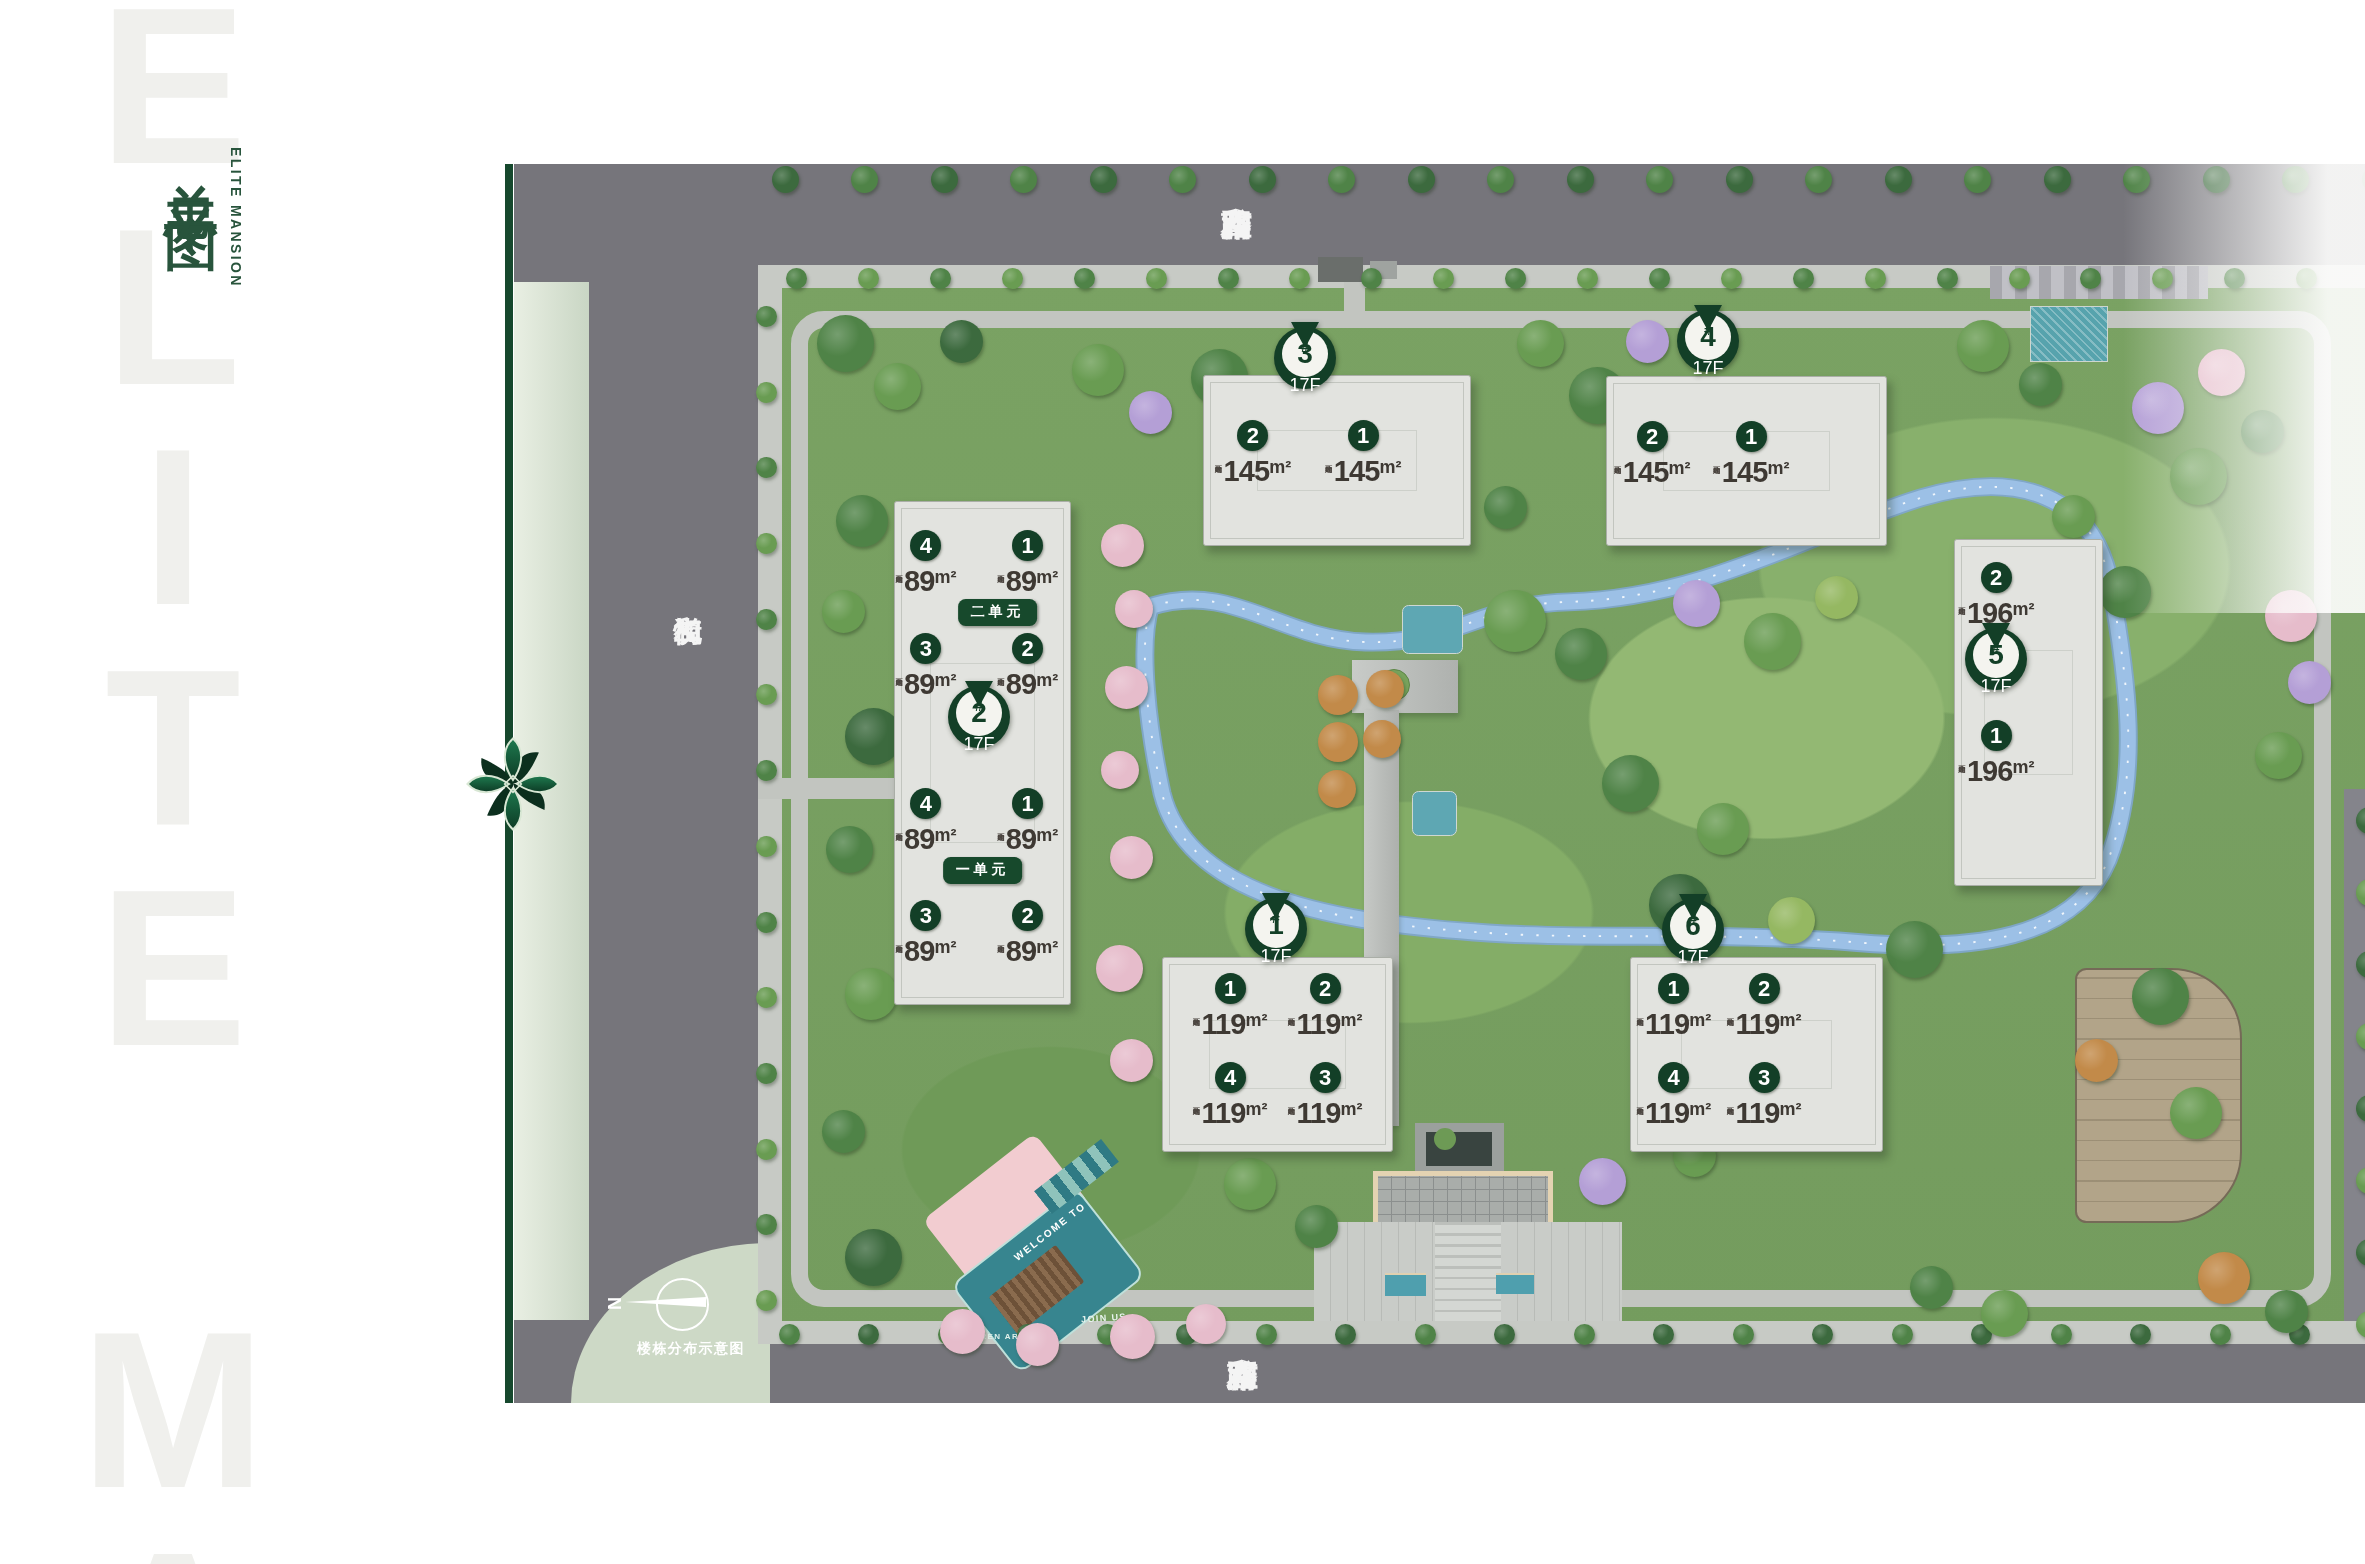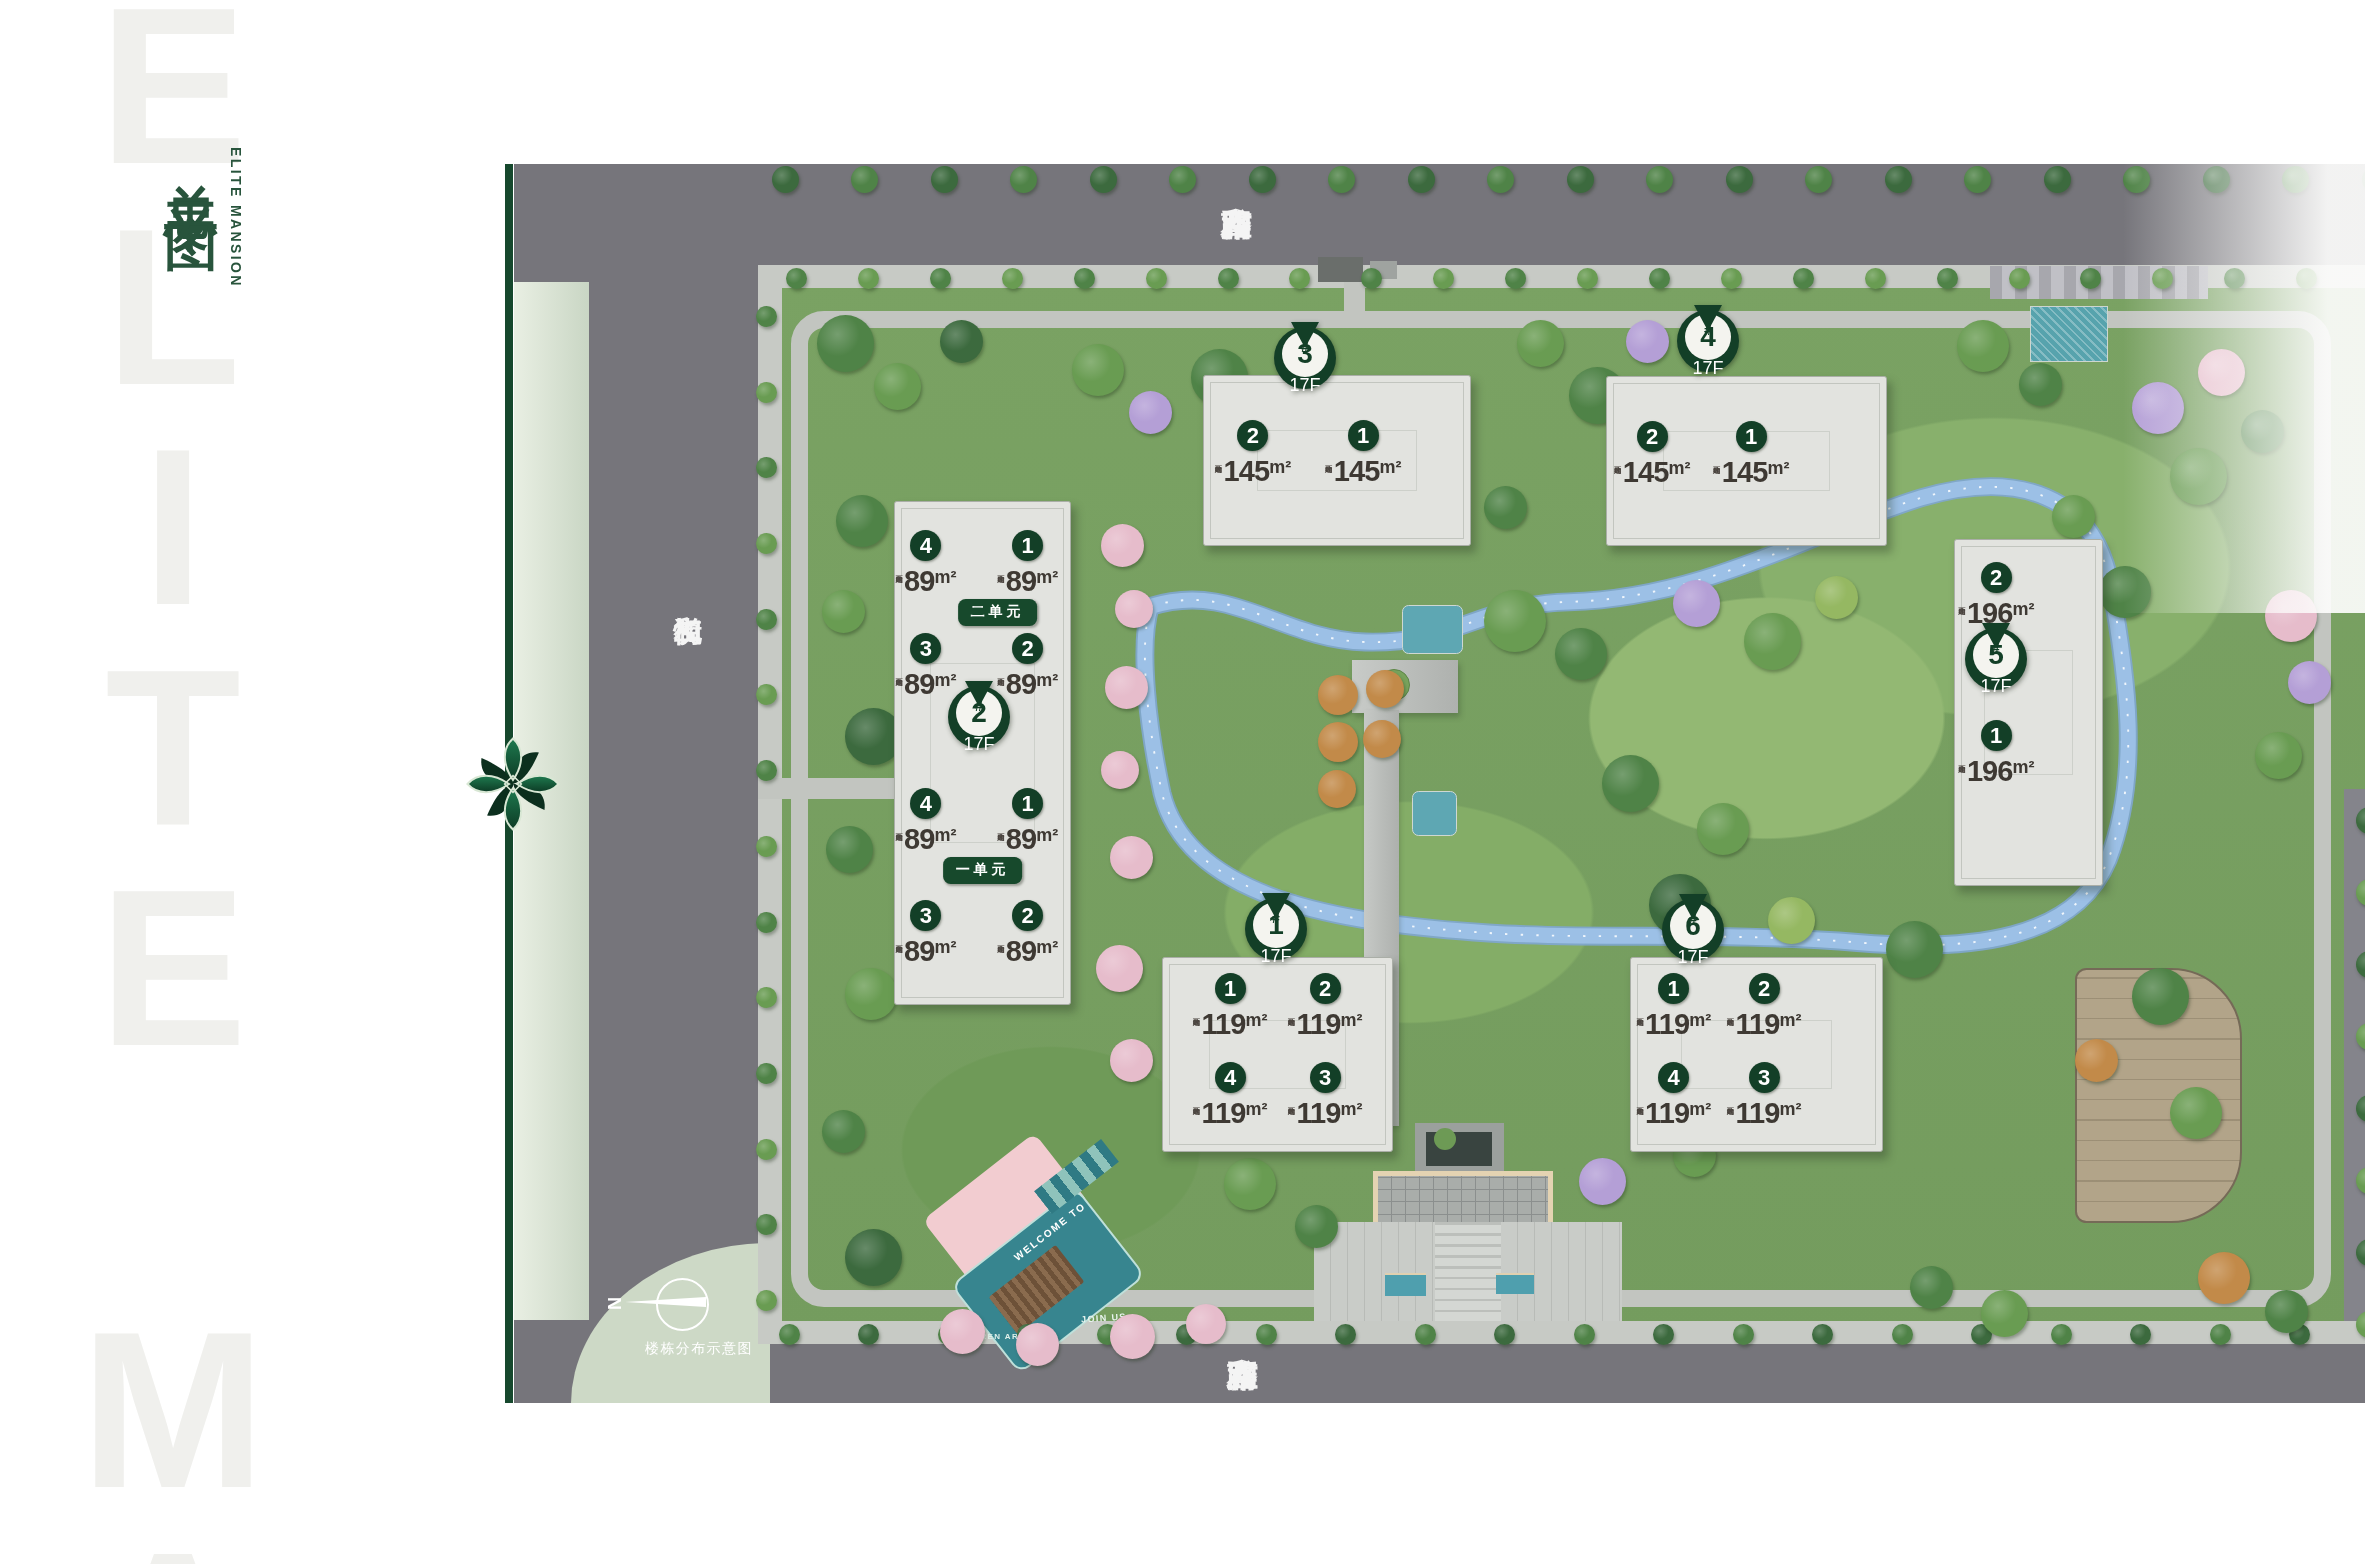--- a/index.html
+++ b/index.html
@@ -112,21 +112,21 @@
   .roadlbl span{line-height:1;}
   .road-top{left:707px;top:45px;width:582px;font-size:31px;}
   .road-bottom{left:713px;top:1196px;width:577px;font-size:31px;}
   .road-left{left:160px;top:454px;height:426px;flex-direction:column;font-size:28px;}
 
   
   .north{left:118px;top:1114px;width:161px;height:85px;z-index:13;color:#fff;}
   .n-circle{left:24px;top:0;width:49px;height:49px;border:2.4px solid #fff;border-radius:50%;}
   .n-needle{left:-6.6px;top:19.4px;width:0;height:0;border-top:5.2px solid transparent;border-bottom:5.2px solid transparent;border-right:81px solid #fff;}
   .n-letter{left:-23px;top:15px;font-size:18px;font-weight:800;transform:rotate(-90deg);}
-  .n-caption{left:13px;top:62px;font-size:14px;font-weight:400;letter-spacing:1.4px;white-space:nowrap;}
+  .n-caption{left:5px;top:62px;font-size:14px;font-weight:700;letter-spacing:1.4px;white-space:nowrap;}
 
   
   .credit{position:absolute;left:1798px;top:1483px;font-size:44px;font-weight:700;letter-spacing:1.9px;color:#fff;
         text-shadow:2.4px 2.4px 0 #181818;z-index:20;white-space:nowrap;}
 </style>
 </head>
 <body>
 
 <div class="page">
 

